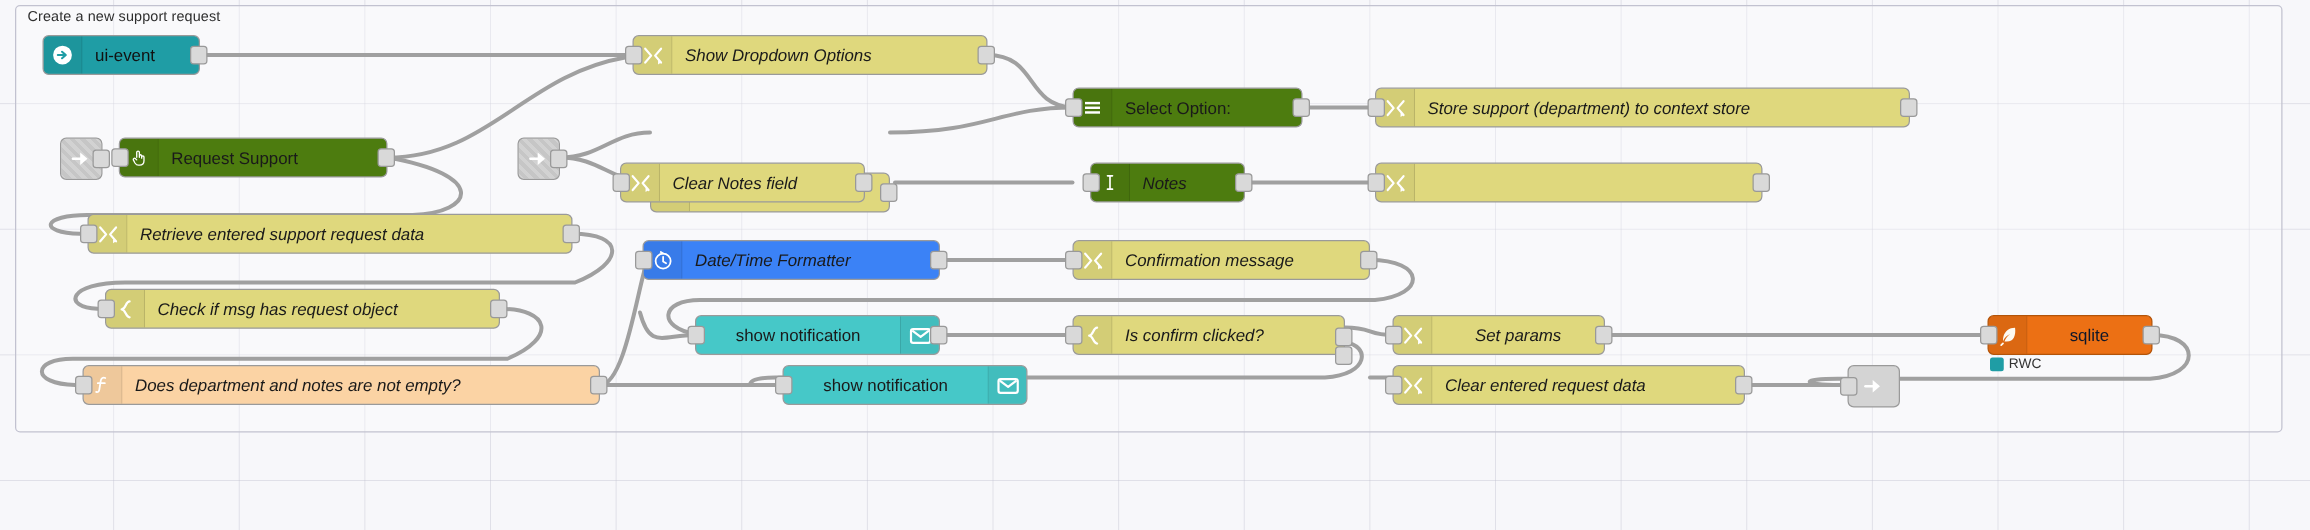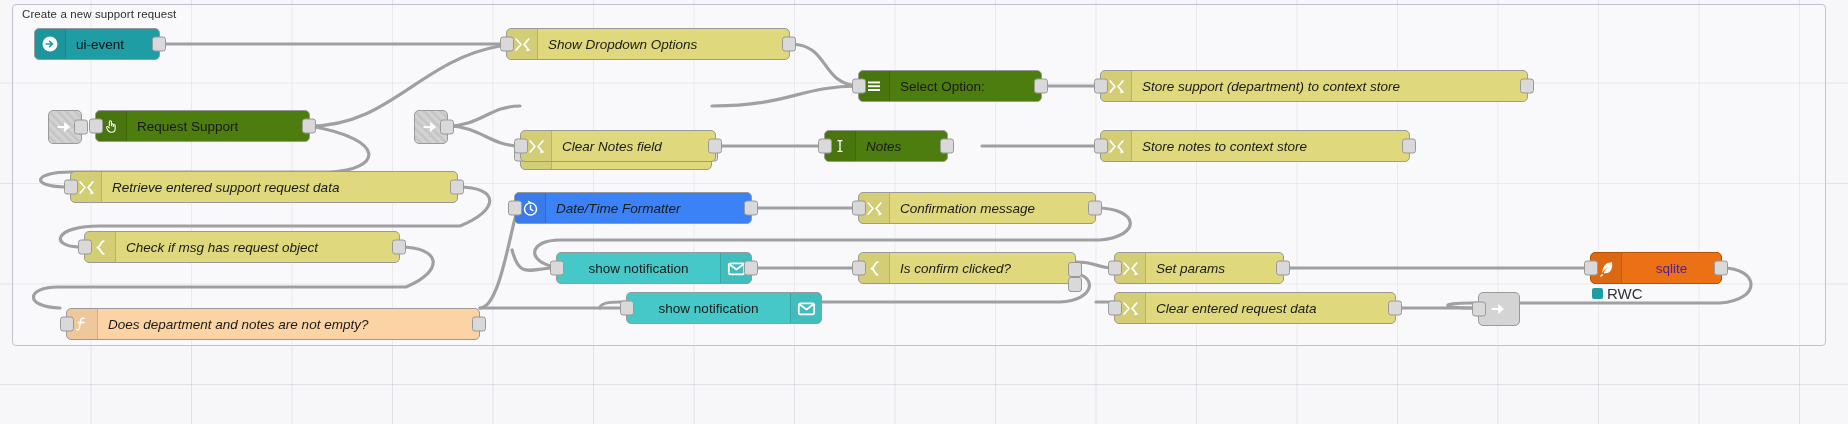--- a/index.html
+++ b/index.html
@@ -140,21 +140,21 @@
     background: #d4d4d4;
     display: flex; align-items: center; justify-content: center;
   }
 
   
   .status {
     position: absolute;
     display: flex;
     align-items: center;
     gap: 4px;
-    font-size: 15px;
+    font-size: 11px;
     color: #333;
     white-space: nowrap;
   }
   .status .dot {
     width: 11px; height: 11px;
     border-radius: 2px;
     background: #1f9da5;
     display: inline-block;
   }
 
@@ -276,21 +276,21 @@
       <svg class="ic" width="19" height="19" viewBox="0 0 24 24">
         <path d="M4 5l6 7-6 7M20 5l-6 7 6 7" fill="none" stroke="#fff" stroke-width="2.2" stroke-linecap="round" stroke-linejoin="round"></path>
         <path d="M17 17l3 2-3 2" fill="#fff"></path>
       </svg>
     </div>
     <div class="label ital">Clear Selection</div>
     <div class="port in"></div>
     <div class="port out"></div>
   </div>
 
-  <div class="node c-change" style="left:520px; top:130px; width:196px;">
+  <div class="node c-change" style="left:496px; top:130px; width:196px;">
     <div class="badge">
       <svg class="ic" width="19" height="19" viewBox="0 0 24 24">
         <path d="M4 5l6 7-6 7M20 5l-6 7 6 7" fill="none" stroke="#fff" stroke-width="2.2" stroke-linecap="round" stroke-linejoin="round"></path>
         <path d="M17 17l3 2-3 2" fill="#fff"></path>
       </svg>
     </div>
     <div class="label ital">Clear Notes field</div>
     <div class="port in"></div>
     <div class="port out"></div>
   </div>
@@ -301,21 +301,21 @@
         <rect x="4" y="6" width="16" height="2.6" fill="#fff"></rect>
         <rect x="4" y="11" width="16" height="2.6" fill="#fff"></rect>
         <rect x="4" y="16" width="16" height="2.6" fill="#fff"></rect>
       </svg>
     </div>
     <div class="label">Select Option:</div>
     <div class="port in"></div>
     <div class="port out"></div>
   </div>
 
-  <div class="node c-ui" style="left:824px; top:130px; width:124px;">
+  <div class="node c-ui" style="left:872px; top:130px; width:124px;">
     <div class="badge">
       <svg class="ic" width="16" height="18" viewBox="0 0 24 24">
         <path d="M9 4h6M9 20h6M12 4v16" stroke="#fff" stroke-width="2" fill="none" stroke-linecap="round"></path>
       </svg>
     </div>
     <div class="label ital">Notes</div>
     <div class="port in"></div>
     <div class="port out"></div>
   </div>
 
@@ -331,21 +331,20 @@
     <div class="port out"></div>
   </div>
 
   <div class="node c-change" style="left:1100px; top:130px; width:310px;">
     <div class="badge">
       <svg class="ic" width="19" height="19" viewBox="0 0 24 24">
         <path d="M4 5l6 7-6 7M20 5l-6 7 6 7" fill="none" stroke="#fff" stroke-width="2.2" stroke-linecap="round" stroke-linejoin="round"></path>
         <path d="M17 17l3 2-3 2" fill="#fff"></path>
       </svg>
     </div>
-    <div class="label ital">Store notes to context store</div>
     <div class="port in"></div>
     <div class="port out"></div>
   </div>
 
   <div class="node c-switch" style="left:84px; top:231px; width:316px;">
     <div class="badge">
       <svg class="ic" width="19" height="19" viewBox="0 0 24 24">
         <path d="M16 4c-4 0-4 8-8 8 4 0 4 8 8 8" fill="none" stroke="#fff" stroke-width="2.3" stroke-linecap="round" stroke-linejoin="round"></path>
       </svg>
     </div>
@@ -359,21 +358,21 @@
       <svg class="ic" width="19" height="19" viewBox="0 0 24 24">
         <path d="M4 5l6 7-6 7M20 5l-6 7 6 7" fill="none" stroke="#fff" stroke-width="2.2" stroke-linecap="round" stroke-linejoin="round"></path>
         <path d="M17 17l3 2-3 2" fill="#fff"></path>
       </svg>
     </div>
     <div class="label ital">Retrieve entered support request data</div>
     <div class="port in"></div>
     <div class="port out"></div>
   </div>
 
-  <div class="node c-func" style="left:66px; top:292px; width:414px;margin-top:16px;">
+  <div class="node c-func" style="left:66px; top:292px; width:414px;">
     <div class="badge">
       <svg class="ic" width="18" height="18" viewBox="0 0 24 24">
         <path d="M15 4.5c-2.4-1-4.3.1-4.8 2.6L8.6 17c-.4 2.3-1.7 3.1-3.4 2.4M7 10h7.5" fill="none" stroke="#fff" stroke-width="1.9" stroke-linecap="round"></path>
       </svg>
     </div>
     <div class="label ital">Does department and notes are not empty?</div>
     <div class="port in"></div>
     <div class="port out"></div>
   </div>
 
@@ -430,40 +429,40 @@
       <svg class="ic" width="19" height="19" viewBox="0 0 24 24">
         <path d="M16 4c-4 0-4 8-8 8 4 0 4 8 8 8" fill="none" stroke="#fff" stroke-width="2.3" stroke-linecap="round" stroke-linejoin="round"></path>
       </svg>
     </div>
     <div class="label ital">Is confirm clicked?</div>
     <div class="port in"></div>
     <div class="port out p1"></div>
     <div class="port out p2"></div>
   </div>
 
-  <div class="node c-change" style="left:1114px; top:252px; width:170px;">
+  <div class="node c-change" style="left:1114px; top:252px; width:170px;text-align:center;">
     <div class="badge">
       <svg class="ic" width="19" height="19" viewBox="0 0 24 24">
         <path d="M4 5l6 7-6 7M20 5l-6 7 6 7" fill="none" stroke="#fff" stroke-width="2.2" stroke-linecap="round" stroke-linejoin="round"></path>
         <path d="M17 17l3 2-3 2" fill="#fff"></path>
       </svg>
     </div>
     <div class="label ital">Set params</div>
     <div class="port in"></div>
     <div class="port out"></div>
   </div>
 
   <div class="node c-sqlite" style="left:1590px; top:252px; width:132px; border-color:#b35409;">
     <div class="badge" style="background:rgba(0,0,0,.07);">
       <svg class="ic" width="19" height="19" viewBox="0 0 24 24">
         <path d="M19 4c-6 0-10 3.5-11.6 8.4-.6 1.9-.7 3.6-.6 5.2 1.6-3.4 4-5.8 7.3-7.2-2.6 1.9-4.6 4.4-5.8 7.6h2.4C17.8 18 20 11.4 19 4z" fill="#fdfbf2"></path>
         <path d="M6.8 19.8 5 21.6" stroke="#fdfbf2" stroke-width="1.8" stroke-linecap="round"></path>
       </svg>
     </div>
-    <div class="label center" style="color:#4c1d95;">sqlite</div>
+    <div class="label center" style="color:#0f172a;">sqlite</div>
     <div class="port in"></div>
     <div class="port out"></div>
   </div>
 
   <div class="status" style="left:1592px; top:285px;">
     <span class="dot"></span>
     <span>RWC</span>
   </div>
 
   <div class="node c-change" style="left:1114px; top:292px; width:282px;">

